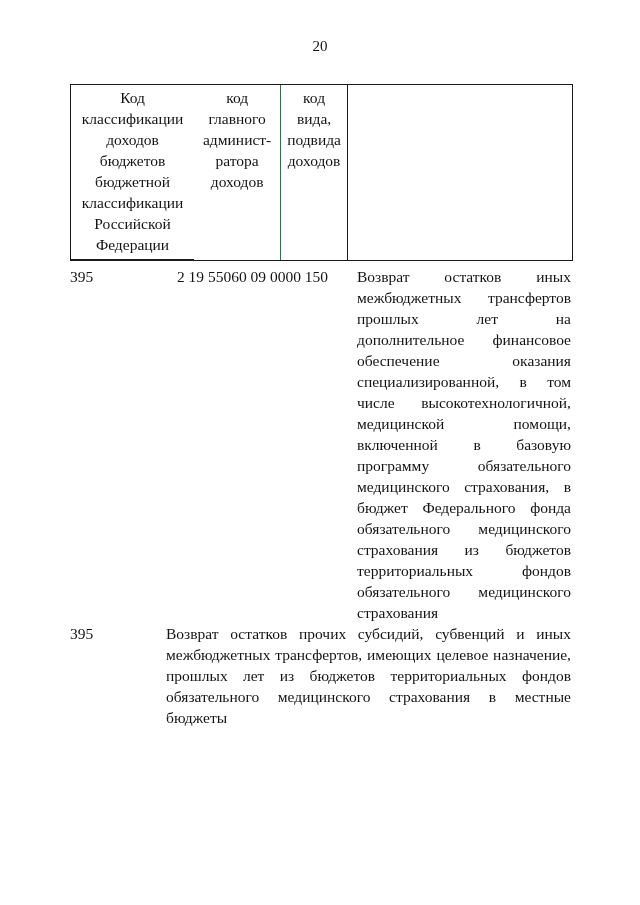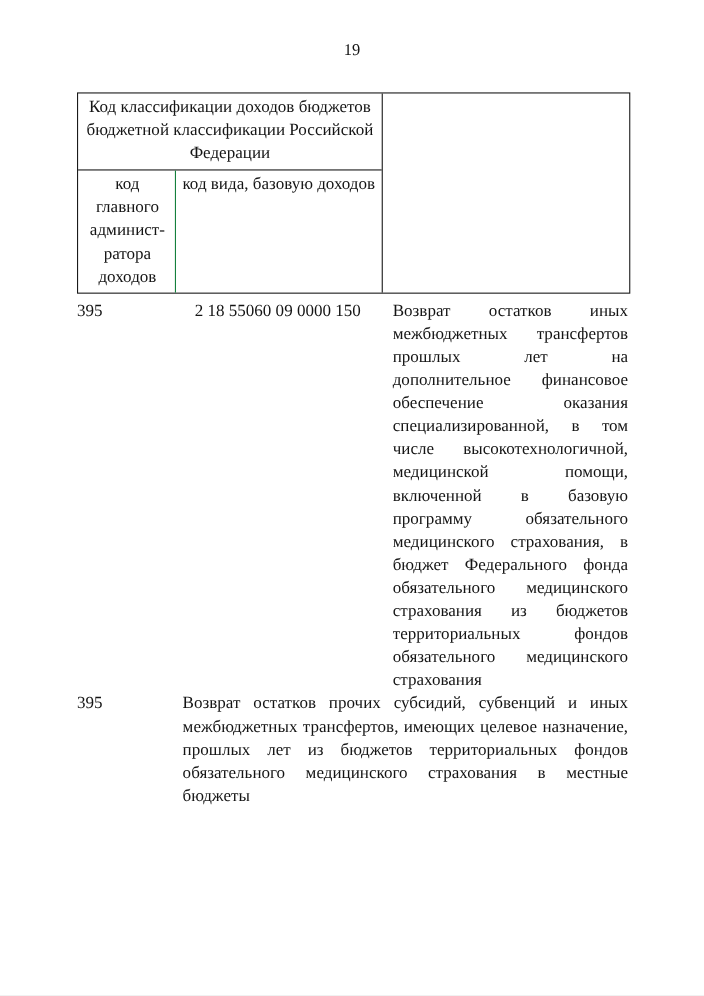--- a/index.html
+++ b/index.html
@@ -30,22 +30,21 @@
     line-height: 21px;
   }
   .thead {
     display: flex;
     border: 1px solid #1a1a1a;
   }
   .left-group {
     width: 277px;
     border-right: 1px solid #1a1a1a;
     display: flex;
-    flex-direction: column;
-    align-items: flex-end;
+    flex-direction: row;
   }
   .group-title {
     text-align: center;
     border-bottom: 1px solid #1a1a1a;
     padding: 2px 6px 4px 6px;
   }
   .subcols {
     display: flex;
     flex: 1;
   }
@@ -87,40 +86,40 @@
     flex: 1;
     text-align: justify;
     padding: 0 2px 0 9px;
   }
 </style>
 </head>
 <body>
 
 <div class="page">
 
-  <div class="page-number">19</div>
+  <div class="page-number">20</div>
 
   <div class="doc-table">
 
     <div class="thead">
       <div class="left-group">
         <div class="group-title">Код классификации доходов бюджетов бюджетной классификации Российской Федерации</div>
         <div class="subcols">
           <div class="subcol-admin">код главного админист­ратора доходов</div>
-          <div class="subcol-kind">код вида, базовую доходов</div>
+          <div class="subcol-kind">код вида, подвида доходов</div>
         </div>
       </div>
     </div>
 
     <div class="tbody">
 
 
       <div class="row">
         <div class="cell-admin">395</div>
-        <div class="cell-code">2 18 55060 09 0000 150</div>
+        <div class="cell-code">2 19 55060 09 0000 150</div>
         <div class="cell-name">Возврат остатков иных межбюджетных трансфертов прошлых лет на дополнительное финансовое обеспечение оказания специализированной, в том числе высокотехнологичной, медицинской помощи, включенной в базовую программу обязательного медицинского страхования, в бюджет Федерального фонда обязательного медицинского страхования из бюджетов территориальных фондов обязательного медицинского страхования</div>
       </div>
 
       <div class="row">
         <div class="cell-admin">395</div>
         <div class="cell-name">Возврат остатков прочих субсидий, субвенций и иных межбюджетных трансфертов, имеющих целевое назначение, прошлых лет из бюджетов территориальных фондов обязательного медицинского страхования в местные бюджеты</div>
       </div>
 
     </div>
   </div>

